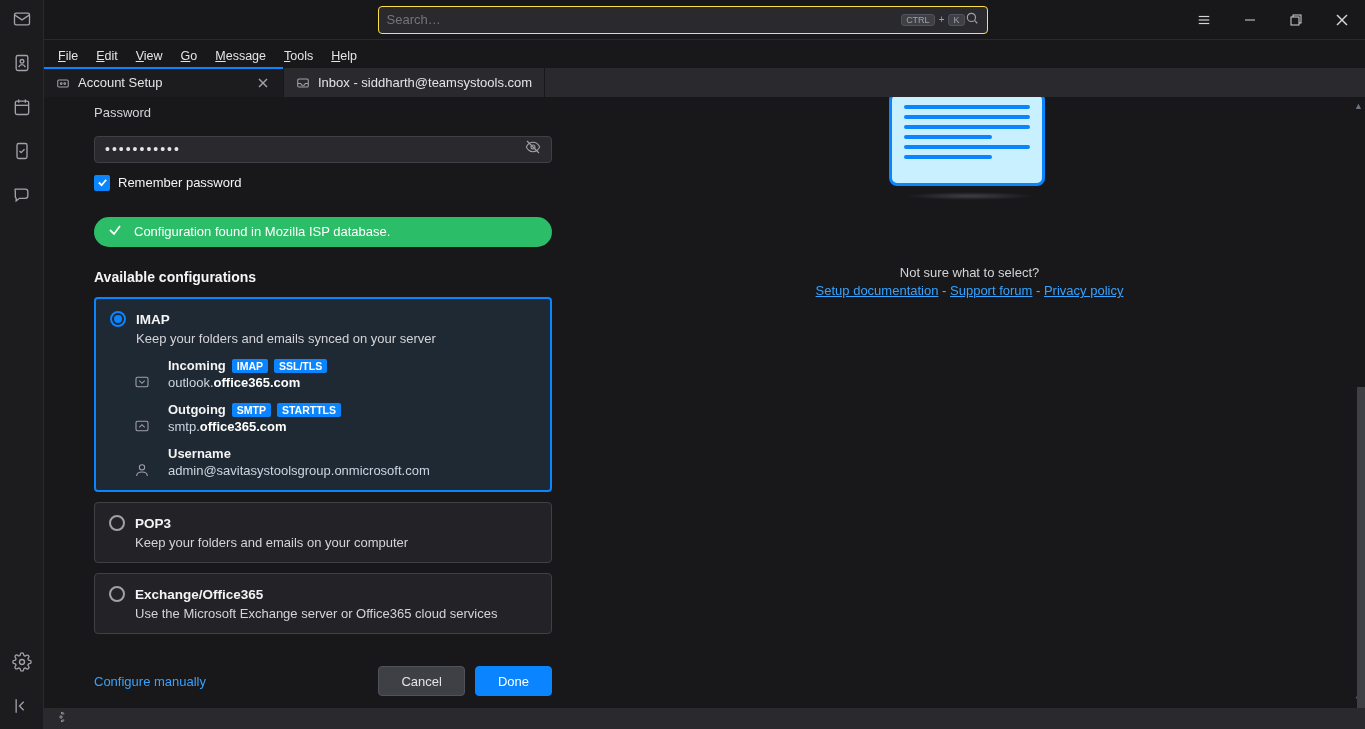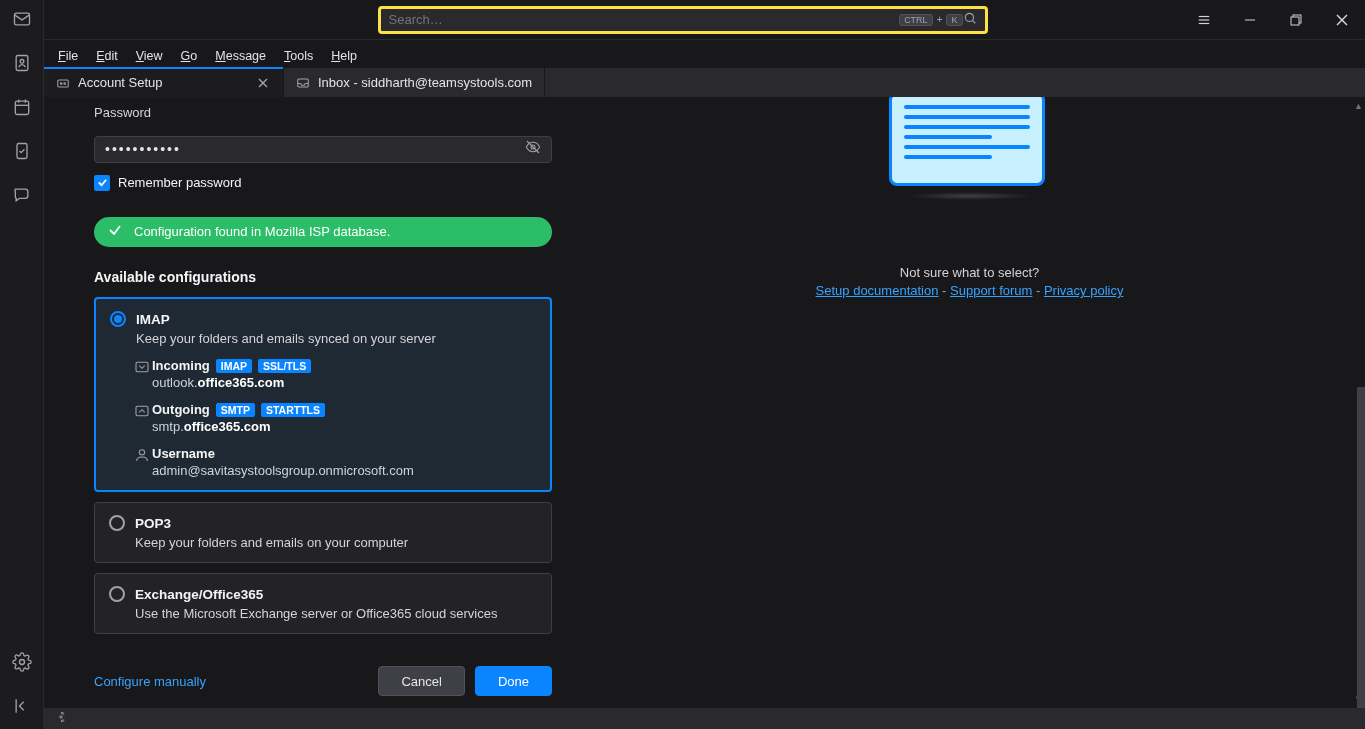--- a/index.html
+++ b/index.html
@@ -1,20 +1,20 @@
 <!DOCTYPE html>
 <html><head>
 <meta charset="utf-8">
 <style>
 * { margin: 0; padding: 0; box-sizing: border-box; font-family: "Segoe UI", -apple-system, sans-serif; }
 html, body { width: 1365px; height: 729px; overflow: hidden; background: #18181b; color: #f4f4f5; }
 
 
 .titlebar { height: 40px; background: #18181b; display: flex; align-items: center; position: relative; border-bottom: 1px solid #2a2a2e; }
-.titlebar-search { position: absolute; left: 50%; transform: translateX(-50%); width: 610px; height: 28px; background: #2a2a2e; border: 3px solid #fde047; border-radius: 4px; display: flex; align-items: center; padding: 0 8px; }
+.titlebar-search { position: absolute; left: 50%; transform: translateX(-50%); width: 610px; height: 28px; background: #2a2a2e; border: 1px solid #fde047; border-radius: 4px; display: flex; align-items: center; padding: 0 8px; }
 .titlebar-search input { flex: 1; background: none; border: none; color: #a1a1aa; font-size: 13px; outline: none; }
 .kbd-group { display: flex; align-items: center; gap: 4px; font-size: 10px; color: #a1a1aa; }
 .kbd { background: #3f3f46; border: 1px solid #52525b; border-radius: 3px; padding: 0 4px; font-size: 9px; }
 .titlebar-search .search-icon-slot { margin-left: auto; color: #a1a1aa; }
 .titlebar-controls { position: absolute; right: 0; display: flex; }
 .titlebar-btn { width: 46px; height: 40px; display: flex; align-items: center; justify-content: center; color: #d4d4d8; }
 .hamburger { width: 46px; height: 40px; display: flex; align-items: center; justify-content: center; color: #d4d4d8; }
 
 
 .menubar { position: absolute; top: 44px; left: 50px; display: flex; gap: 2px; height: 24px; align-items: center; z-index: 10; }
@@ -53,21 +53,21 @@
 .config-card { border: 1px solid #3f3f46; border-radius: 4px; padding: 12px 14px; margin-bottom: 10px; background: #232327; }
 .config-card.selected { border: 2px solid #0a84ff; background: #1f2933; }
 .config-head { display: flex; align-items: center; gap: 10px; }
 .radio { width: 16px; height: 16px; border-radius: 50%; border: 2px solid #a1a1aa; display: inline-flex; align-items: center; justify-content: center; flex-shrink: 0; }
 .config-card.selected .radio { border-color: #0a84ff; }
 .radio-dot { display: none; }
 .config-card.selected .radio-dot { display: block; width: 8px; height: 8px; border-radius: 50%; background: #0a84ff; }
 .config-title { font-size: 13.5px; font-weight: 600; }
 .config-desc { font-size: 13px; color: #d4d4d8; margin-left: 26px; margin-top: 4px; }
 
-.detail-row { display: flex; align-items: flex-start; gap: 2px; margin-left: 24px; margin-top: 12px; }
+.detail-row { display: flex; align-items: flex-end; gap: 18px; margin-left: 24px; margin-top: 12px; }
 .detail-icon { width: 16px; height: 16px; color: #a1a1aa; margin-top: 1px; flex-shrink: 0; }
 .detail-col { display: flex; flex-direction: column; gap: 2px; }
 .detail-head { display: flex; align-items: center; gap: 6px; font-size: 13px; font-weight: 600; }
 .chip { font-size: 10.5px; font-weight: 600; background: #0a84ff; color: #fff; border-radius: 2px; padding: 1px 5px; }
 .detail-sub { font-size: 13px; color: #cbd5e1; }
 .detail-sub strong { color: #fff; font-weight: 600; }
 
 .button-row { display: flex; align-items: center; margin-top: 22px; }
 .link-btn { color: #36a3ff; font-size: 13px; cursor: pointer; }
 .button-row .gap { flex: 1; }

